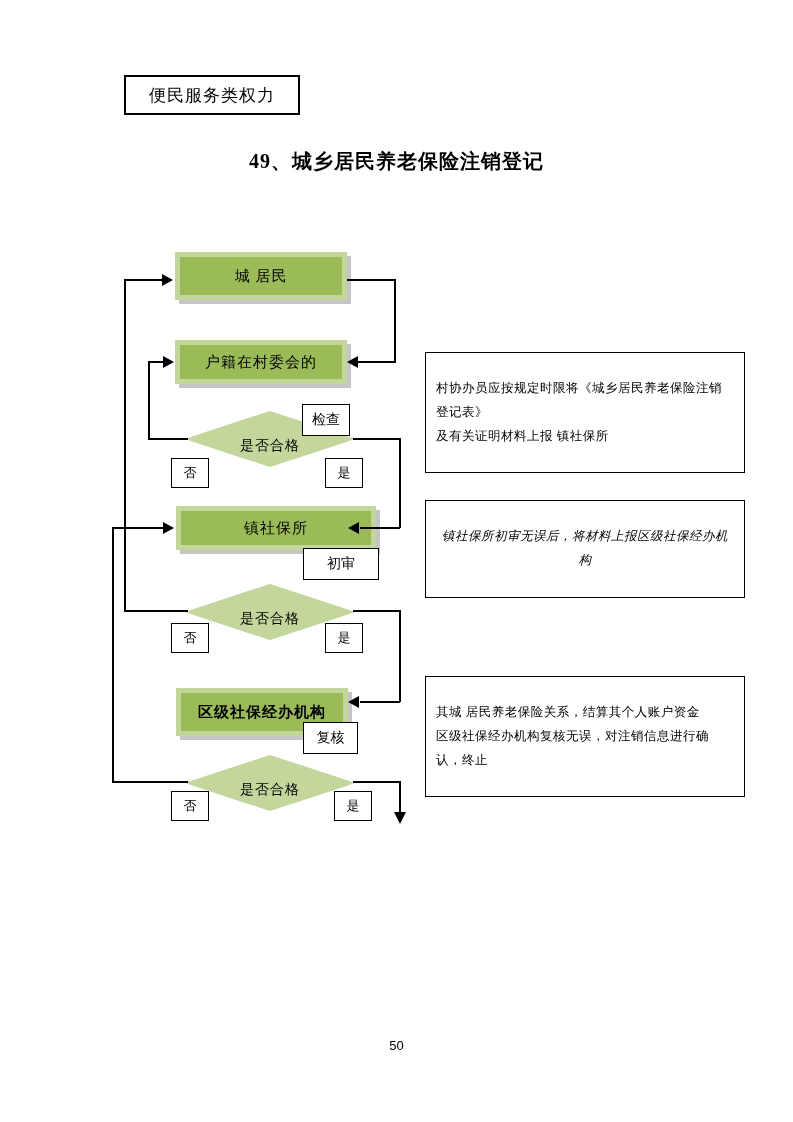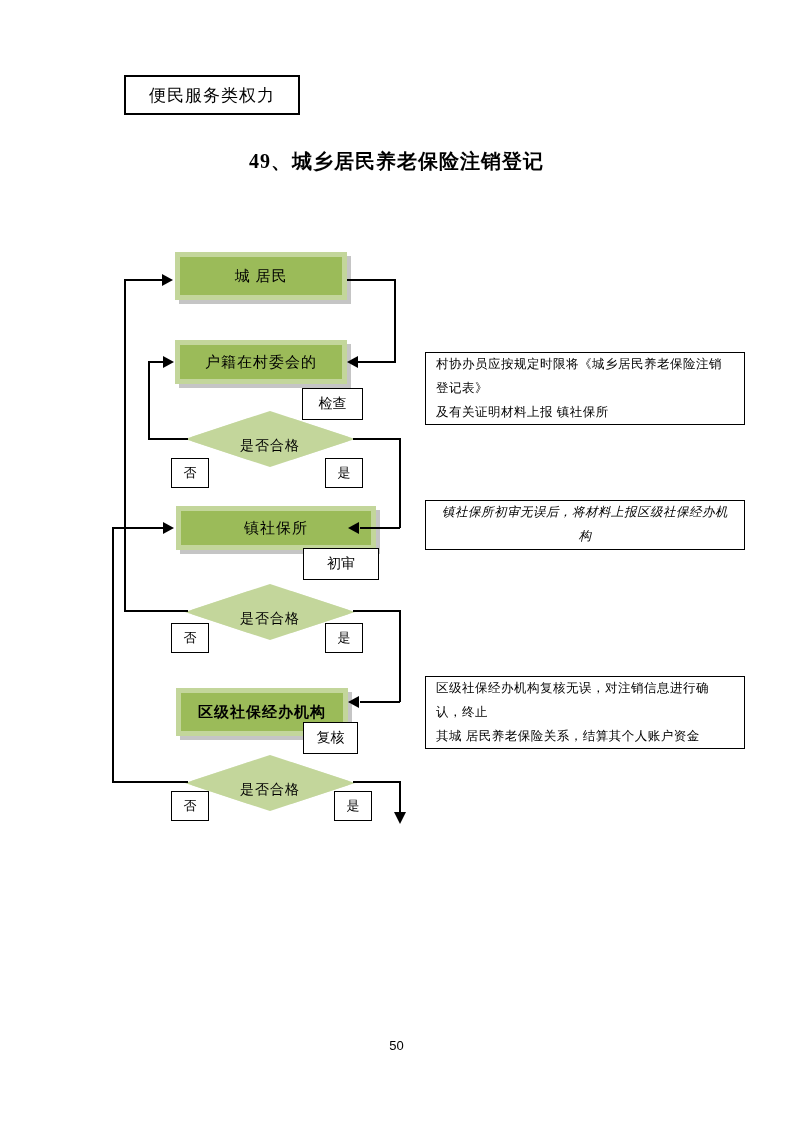--- a/index.html
+++ b/index.html
@@ -115,21 +115,21 @@
     z-index: 6;
   }
   .capbox.small { font-size: 13px; }
 
   
   .note {
     position: absolute;
     box-sizing: border-box;
     border: 1.6px solid #000;
     background: #fff;
-    padding: 0 10px;
+    padding: 24px 10px;
     font-size: 12.5px;
     line-height: 1.9;
     letter-spacing: 0.5px;
     color: #000;
     z-index: 5;
   }
 
   
   .ln {
     position: absolute;
@@ -187,21 +187,21 @@
 
   <div class="proc" style="left:175px; top:340px; width:172px; height:44px;">
     <span>户籍在村委会的</span>
   </div>
 
   <div class="ln h" style="left:347px; top:279px; width:49px;"></div>
   <div class="ln v" style="left:394px; top:279px; height:83px;"></div>
   <div class="ln h" style="left:358px; top:361px; width:38px;"></div>
   <div class="ar left" style="left:347px; top:356px;"></div>
 
-  <div class="capbox" style="left:302px; top:388px; width:61px; height:32px;justify-content:center;">
+  <div class="capbox" style="left:302px; top:404px; width:48px; height:32px;justify-content:center;">
     <span>检查</span>
   </div>
 
   <div class="dec" style="left:185px; top:411px; width:170px; height:56px;">
     <div class="dshape"></div>
     <span class="dlabel">是否合格</span>
   </div>
 
   <div class="capbox small" style="left:171px; top:458px; width:38px; height:30px;">
     <span>否</span>
@@ -282,19 +282,19 @@
   <div class="note" style="left:425px; top:352px; width:320px;">
     <div>村协办员应按规定时限将《城乡居民养老保险注销登记表》</div>
     <div>及有关证明材料上报 镇社保所</div>
   </div>
 
   <div class="note" style="left:425px; top:500px; width:320px;font-style:italic;">
     <div style="text-align:center;">镇社保所初审无误后，将材料上报区级社保经办机构</div>
   </div>
 
   <div class="note" style="left:425px; top:676px; width:320px;">
+    <div>其城 居民养老保险关系，结算其个人账户资金</div>
     <div>区级社保经办机构复核无误，对注销信息进行确认，终止</div>
-    <div>其城 居民养老保险关系，结算其个人账户资金</div>
   </div>
 
 </div>
 
 <div class="page-num">50</div>
 
 </body></html>

